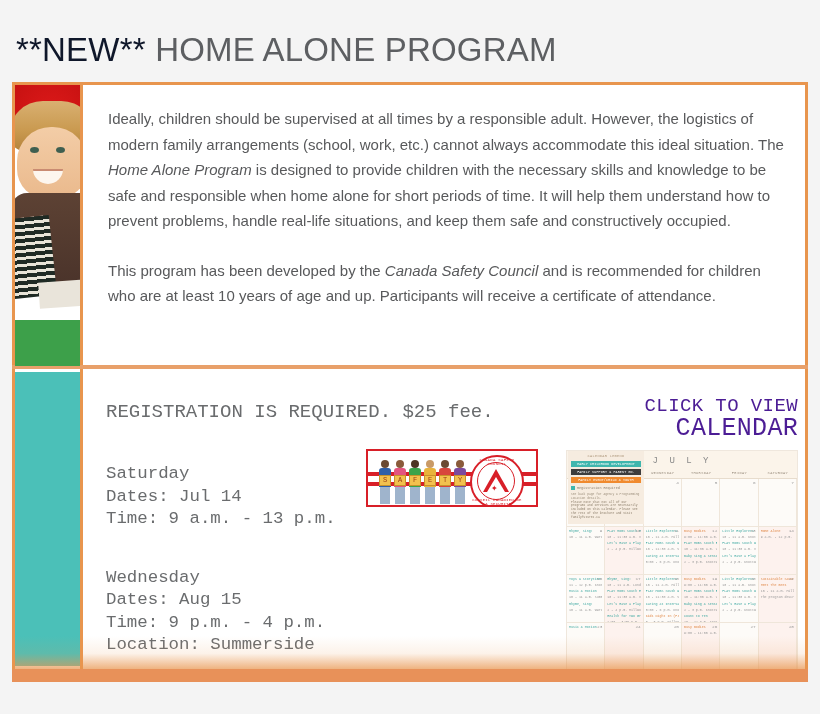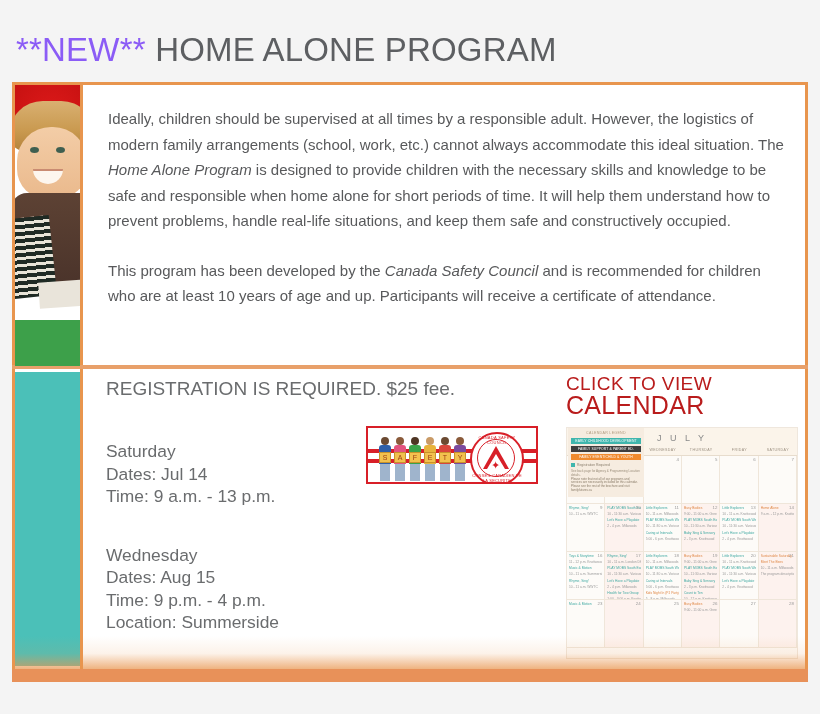--- a/index.html
+++ b/index.html
@@ -30,21 +30,21 @@
     display: flex;
     align-items: center;
     white-space: nowrap;
   }
   .title-text {
     font-size: 33px;
     letter-spacing: 0.2px;
     color: #5d5f62;
   }
   .title-new {
-    color: #8b5cf6;
+    color: #0f172a;
   }
 
   
   .card {
     position: absolute;
     left: 12px;
     top: 82px;
     width: 796px;
     height: 600px;
     background: #ffffff;
@@ -190,23 +190,24 @@
     line-height: 25.5px;
     color: #58595b;
   }
   .body-p + .body-p { margin-top: 24px; }
   .ital { font-style: italic; }
 
   
   .lower {
     position: absolute;
     left: 84px;
-    top: 292px;
+    top: 315px;
     width: 700px;
     height: 295px;
+    font-family: Liberation Mono, monospace;
   }
   .reg-line {
     position: absolute;
     left: 10px; top: 4px;
     font-size: 19px;
     color: #6a6c6e;
     white-space: nowrap;
   }
   .sessions {
     position: absolute;
@@ -332,22 +333,22 @@
   }
 
   
   .cal-wrap {
     position: absolute;
     left: 470px;
     top: 0;
     width: 232px;
   }
   .cal-head {
-    text-align: left;
-    color: #b91c1c;
+    text-align: right;
+    color: #4c1d95;
     line-height: 1.02;
   }
   .cal-head .l1 { font-size: 19px; letter-spacing: 0.4px; }
   .cal-head .l2 { font-size: 25px; letter-spacing: 0.3px; }
 
   .cal-thumb {
     position: relative;
     margin-top: 8px;
     width: 232px;
     height: 232px;

